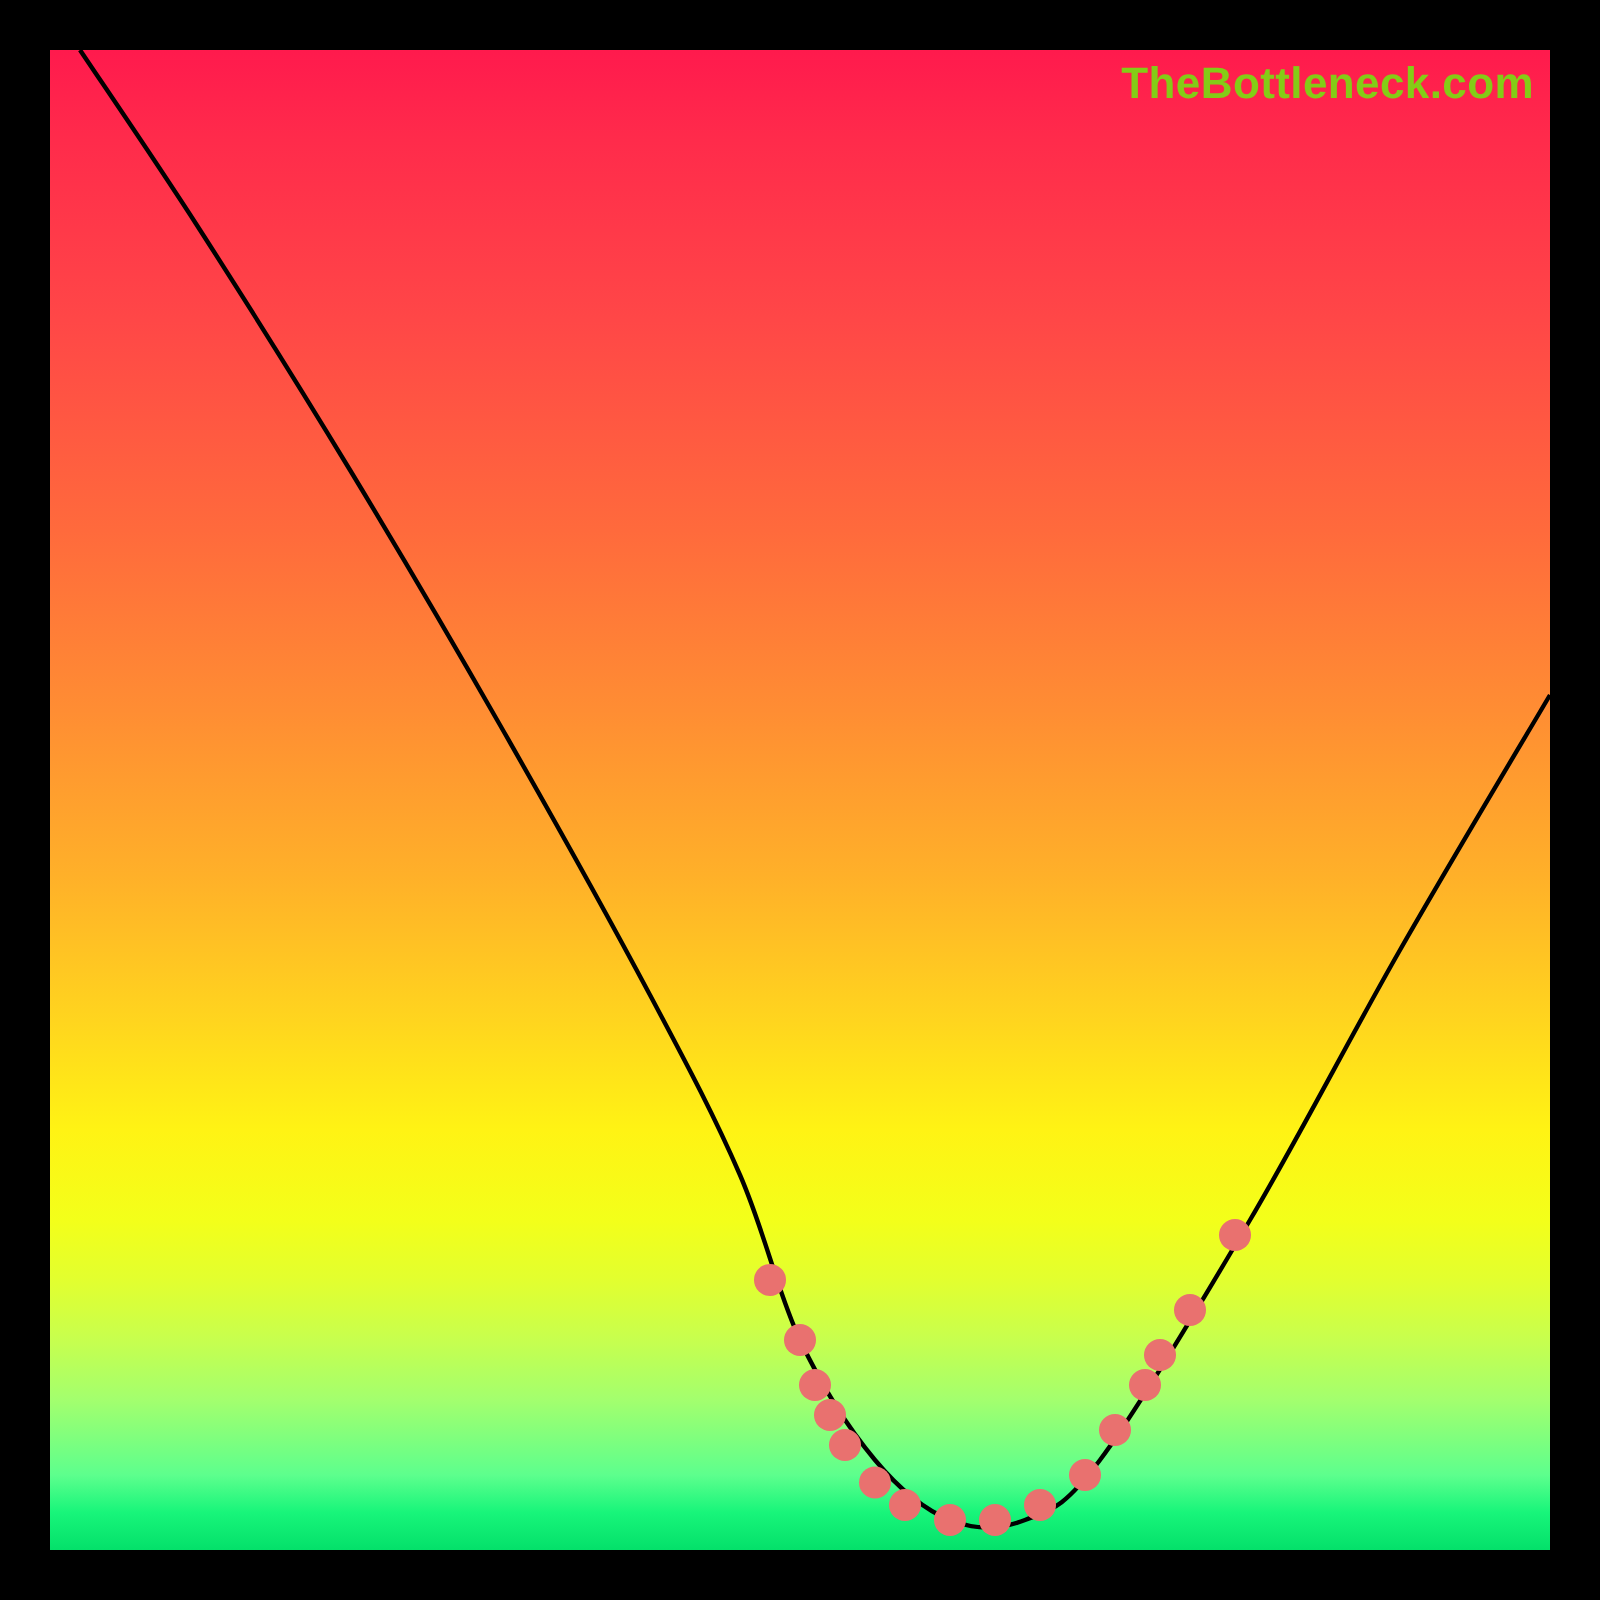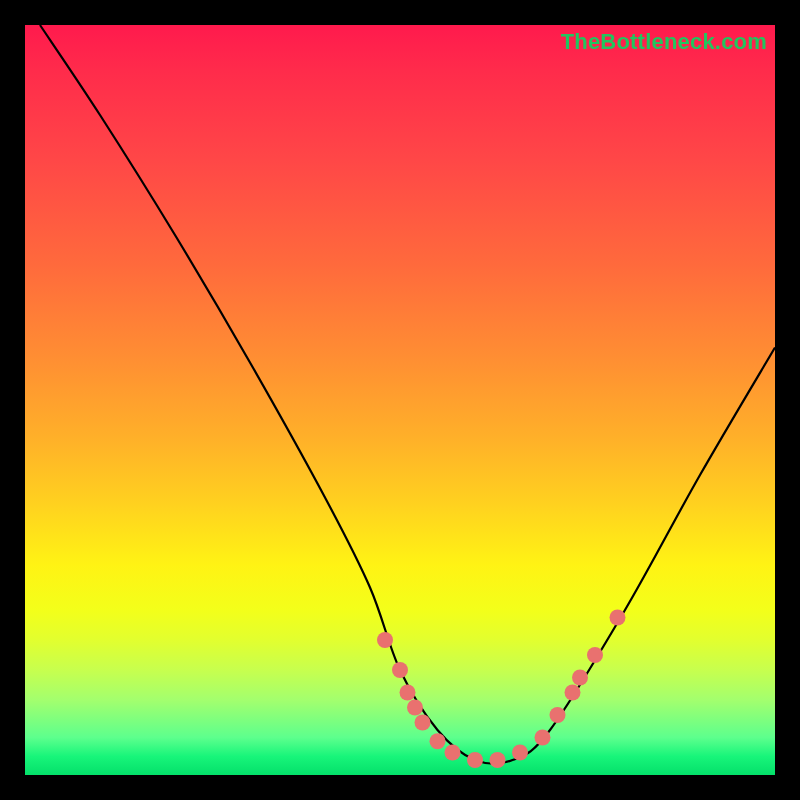--- a/index.html
+++ b/index.html
@@ -44,21 +44,21 @@
       #18f57a 97.5%,
       #04e06a 100%
     );
   }
   .watermark {
     position: absolute;
     top: 4px;
     right: 8px;
     font-size: 22px;
     font-weight: 600;
-    color: #22c55e;
+    color: #84cc16;
     letter-spacing: 0.2px;
   }
   svg.curve {
     position: absolute;
     left: 0;
     top: 0;
     width: 750px;
     height: 750px;
     overflow: visible;
   }

